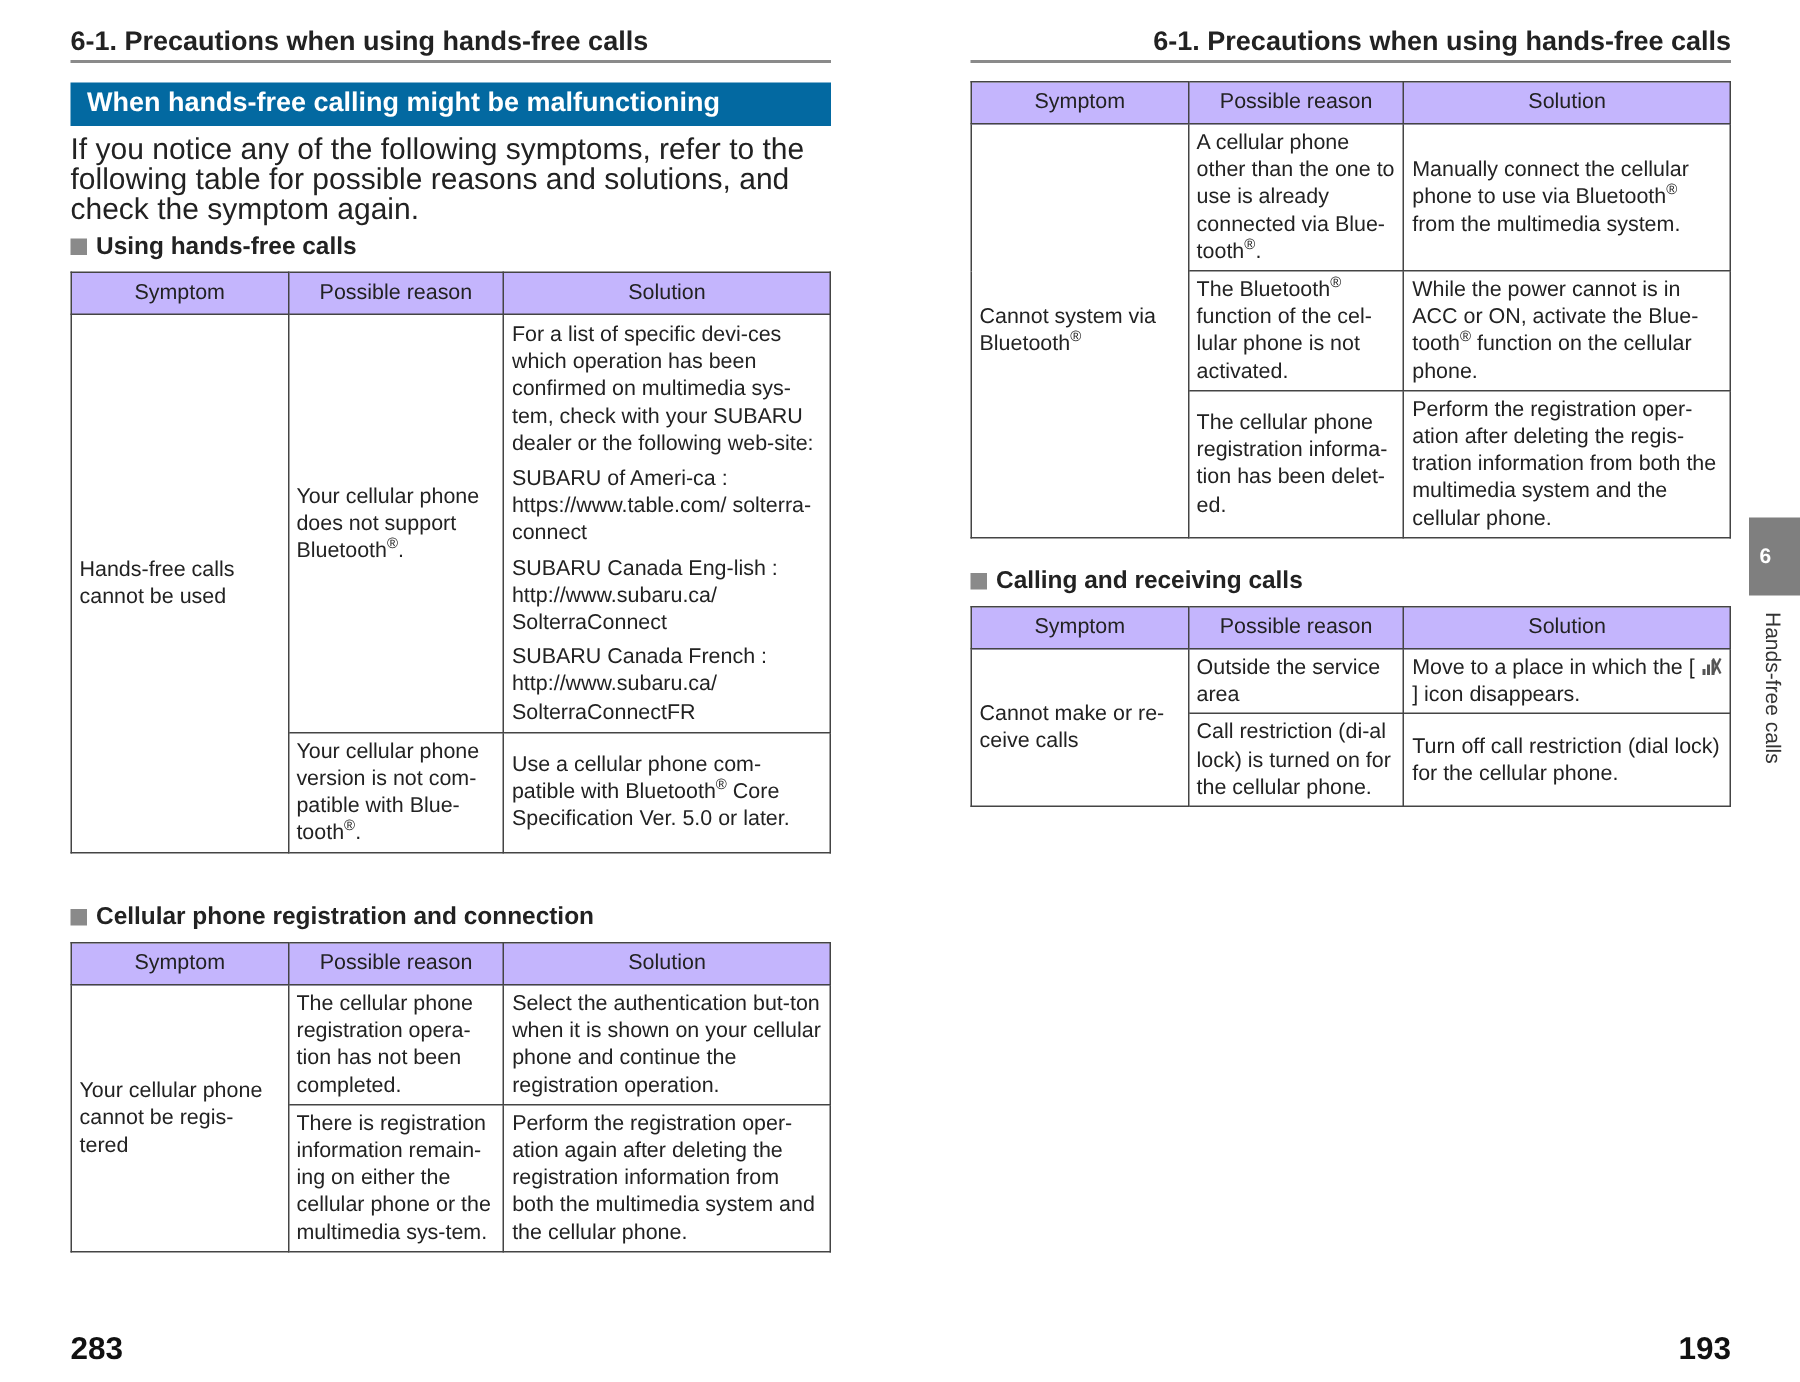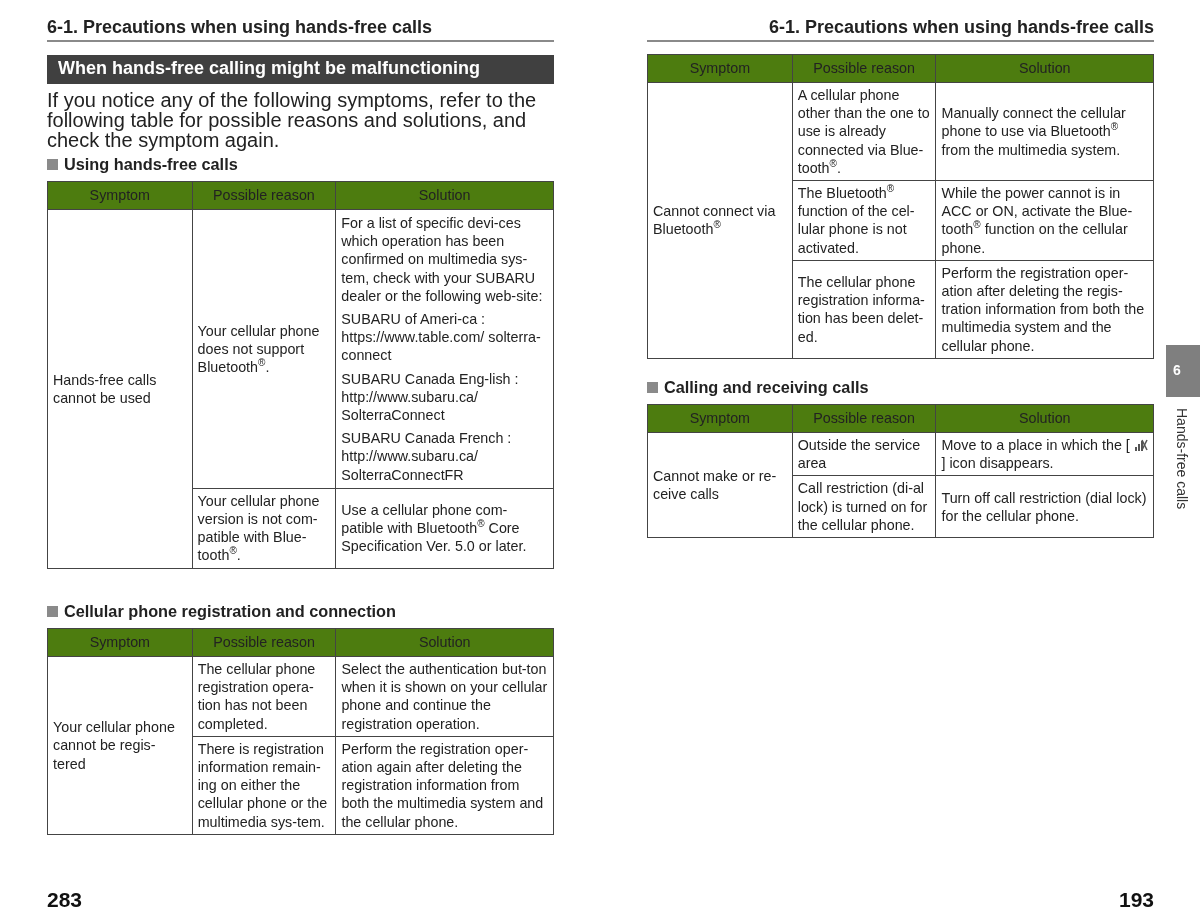--- a/index.html
+++ b/index.html
@@ -15,21 +15,21 @@
       font-weight: bold; font-size: 18px; color: #222;
     }
     .page-left .running-head { text-align: left; }
     .page-right .running-head { text-align: right; }
     .head-rule {
       position: absolute; top: 40px; left: 0; width: 507px; height: 2px; background: #8a8a8a;
     }
 
     .title-bar {
       position: absolute; top: 55px; left: 0; width: 507px; height: 29px;
-      background: #404040; color: #fff; font-weight: bold; font-size: 18px;
+      background: #0369a1; color: #fff; font-weight: bold; font-size: 18px;
       padding: 3px 0 0 11px;
     }
     .intro {
       position: absolute; top: 90px; left: 0; width: 507px;
       font-size: 20px; line-height: 20px; color: #222;
     }
     .section-head {
       position: absolute; left: 0; font-weight: bold; font-size: 16.3px; color: #222;
       display: flex; align-items: center;
     }
@@ -38,21 +38,21 @@
     }
 
     table.tbl {
       position: absolute; left: 0; width: 507px; border-collapse: collapse;
       font-size: 14.3px; line-height: 18.2px; color: #222;
     }
     table.tbl th, table.tbl td {
       border: 1.5px solid #444; vertical-align: middle; text-align: left;
     }
     table.tbl th {
-      background: #4d7c0f; font-weight: normal; text-align: center; height: 28px; padding: 0;
+      background: #c4b5fd; font-weight: normal; text-align: center; height: 28px; padding: 0;
     }
     table.tbl td { padding: 3px 5px; }
     .c1 { width: 145px; }
     .c2 { width: 144px; }
     .c3 { width: 218px; }
     .sol-block { margin-bottom: 5px; }
     .sol-block:last-child { margin-bottom: 0; }
     sup { font-size: 10px; line-height: 0; vertical-align: 6px; }
 
     .side-tab {
@@ -148,21 +148,21 @@
   <table class="tbl" style="top:54px;">
     <thead>
       <tr>
         <th class="c1">Symptom</th>
         <th class="c2">Possible reason</th>
         <th class="c3">Solution</th>
       </tr>
     </thead>
     <tbody>
       <tr>
-        <td rowspan="3"><span>Cannot connect via Bluetooth</span><sup>®</sup></td>
+        <td rowspan="3"><span>Cannot system via Bluetooth</span><sup>®</sup></td>
         <td><span>A cellular phone other than the one to use is already connected via Blue-tooth</span><sup>®</sup><span>.</span></td>
         <td><span>Manually connect the cellular phone to use via Bluetooth</span><sup>®</sup><span> from the multimedia system.</span></td>
       </tr>
       <tr>
         <td><span>The Bluetooth</span><sup>®</sup><span> function of the cel-lular phone is not activated.</span></td>
         <td><span>While the power cannot is in ACC or ON, activate the Blue-tooth</span><sup>®</sup><span> function on the cellular phone.</span></td>
       </tr>
       <tr>
         <td>The cellular phone registration informa-tion has been delet-ed.</td>
         <td>Perform the registration oper-ation after deleting the regis-tration information from both the multimedia system and the cellular phone.</td>

